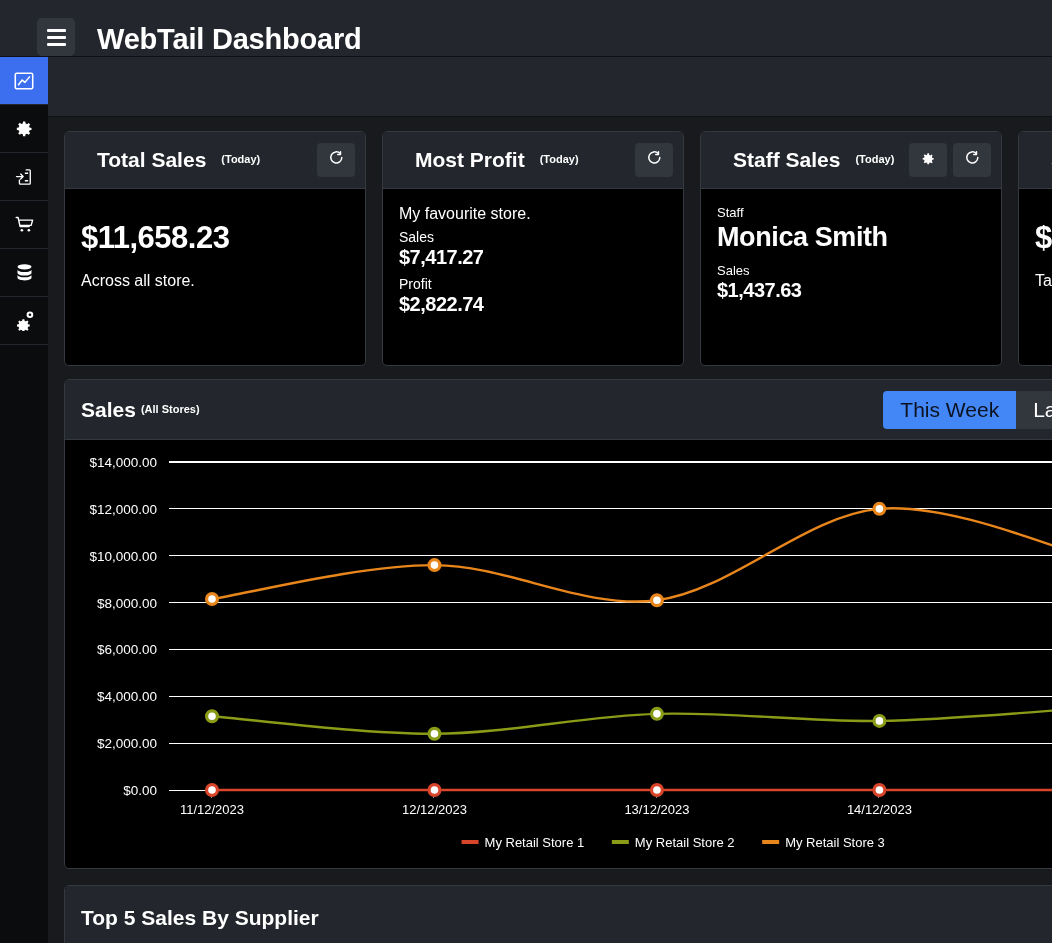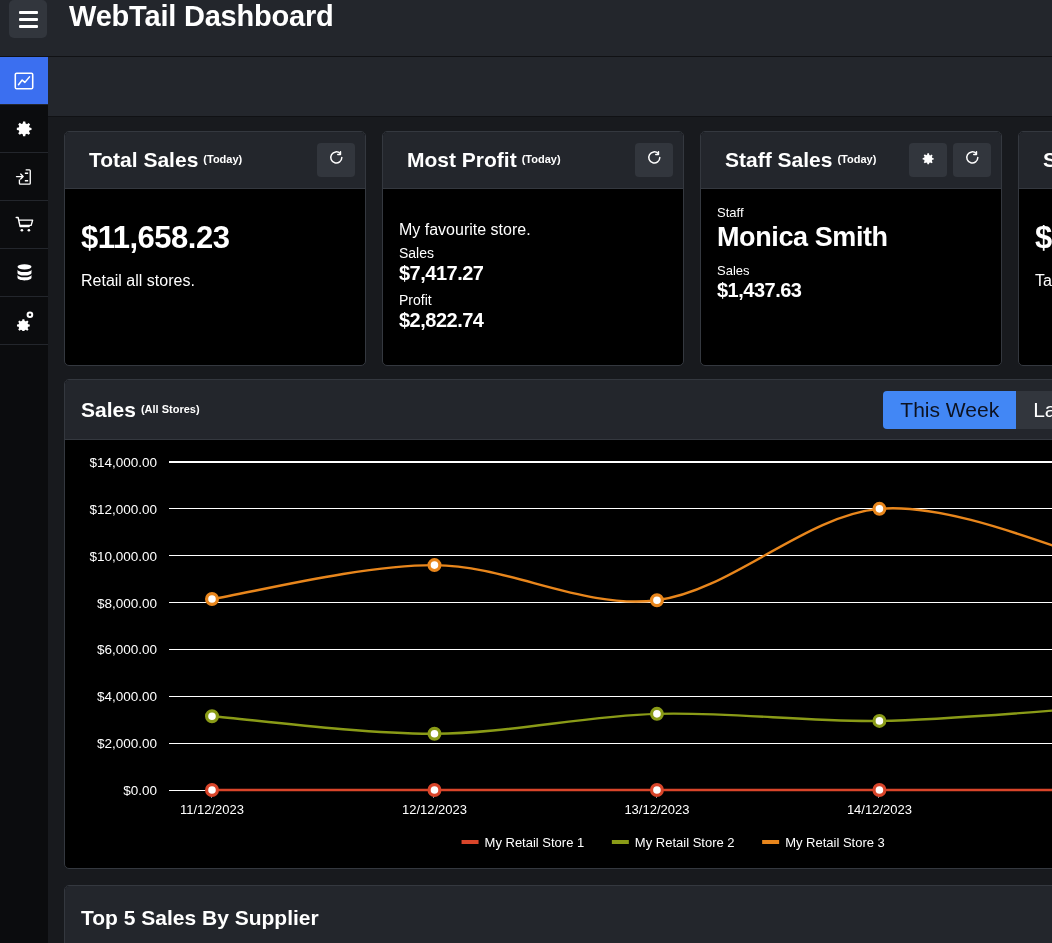--- a/index.html
+++ b/index.html
@@ -10,21 +10,21 @@
     color: #ffffff;
     overflow: hidden;
   }
 
   
   .topbar {
     position: absolute; top: 0; left: 0;
     width: 1052px; height: 57px;
     background: #23262c;
     border-bottom: 1px solid #101114;
-    display: flex; align-items: flex-start;
+    display: flex; align-items: flex-end; padding-left: 28px;
   }
   .hamburger {
     width: 38px; height: 38px;
     margin-left: 9px;
     background: #32363d;
     border: none; border-radius: 5px;
     display: flex; flex-direction: column;
     align-items: center; justify-content: center;
     gap: 4px; cursor: pointer;
   }
@@ -78,22 +78,23 @@
     border: 1px solid #34383f;
     border-radius: 5px;
     width: 302px;
     flex: 0 0 302px;
     overflow: hidden;
   }
   .card-head {
     background: #23262c;
     height: 57px;
     display: flex; align-items: center;
-    padding: 0 10px 0 24px;
+    padding: 0 10px 0 32px;
     border-bottom: 1px solid #34383f;
+    gap: 10px;
   }
   .card-title {
     font-size: 21px; font-weight: bold; color: #ffffff;
   }
   .card-sub {
     font-size: 11px; font-weight: bold;
     color: #ffffff; margin-left: 5px;
     position: relative; top: -5px; margin-top: 8px;
   }
   .head-actions {
@@ -249,41 +250,41 @@
               <svg width="17" height="17" viewBox="0 0 24 24" fill="none" stroke="#fff" stroke-width="2.1" stroke-linecap="round">
                 <path d="M19.5 10.5A7.8 7.8 0 1117.3 5"></path>
                 <polyline points="17.6,2.4 17.6,6.2 13.8,6.2" stroke-linejoin="round"></polyline>
               </svg>
             </span>
           </button>
         </span>
       </div>
       <div class="card-body">
         <div class="big-value">$11,658.23</div>
-        <div class="body-text">Retail all stores.</div>
+        <div class="body-text">Across all store.</div>
       </div>
     </div>
 
     <div class="card">
       <div class="card-head">
         <span class="card-title">Most Profit</span>
         <span class="card-sub">(Today)</span>
         <span class="head-actions">
           <button class="icon-btn">
             <span>
               <svg width="17" height="17" viewBox="0 0 24 24" fill="none" stroke="#fff" stroke-width="2.1" stroke-linecap="round">
                 <path d="M19.5 10.5A7.8 7.8 0 1117.3 5"></path>
                 <polyline points="17.6,2.4 17.6,6.2 13.8,6.2" stroke-linejoin="round"></polyline>
               </svg>
             </span>
           </button>
         </span>
       </div>
       <div class="card-body">
-        <div class="body-text" style="margin-top:16px">My favourite store.</div>
+        <div class="body-text" style="margin-top:0">My favourite store.</div>
         <div class="label-sm">Sales</div>
         <div class="mid-value">$7,417.27</div>
         <div class="label-sm">Profit</div>
         <div class="mid-value">$2,822.74</div>
       </div>
     </div>
 
     <div class="card">
       <div class="card-head">
         <span class="card-title">Staff Sales</span>

